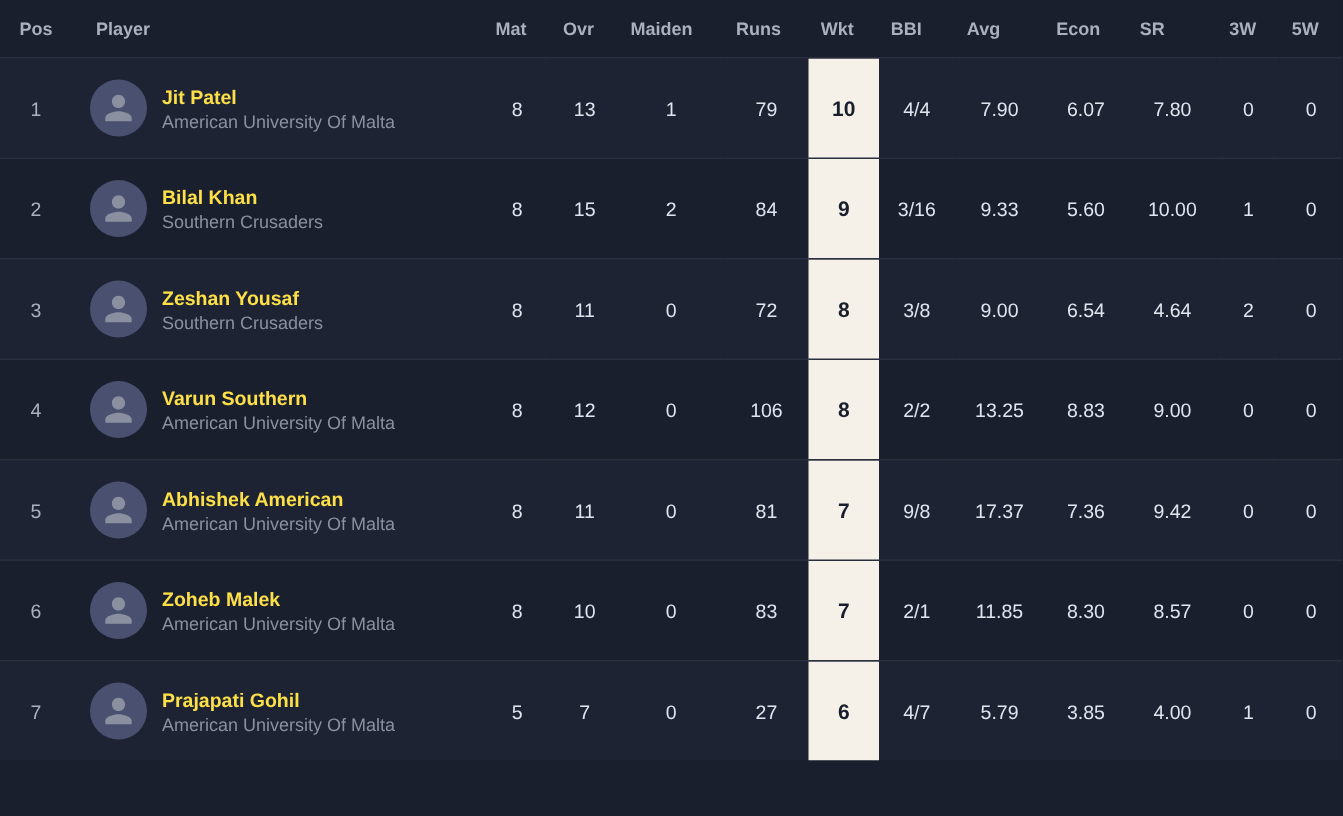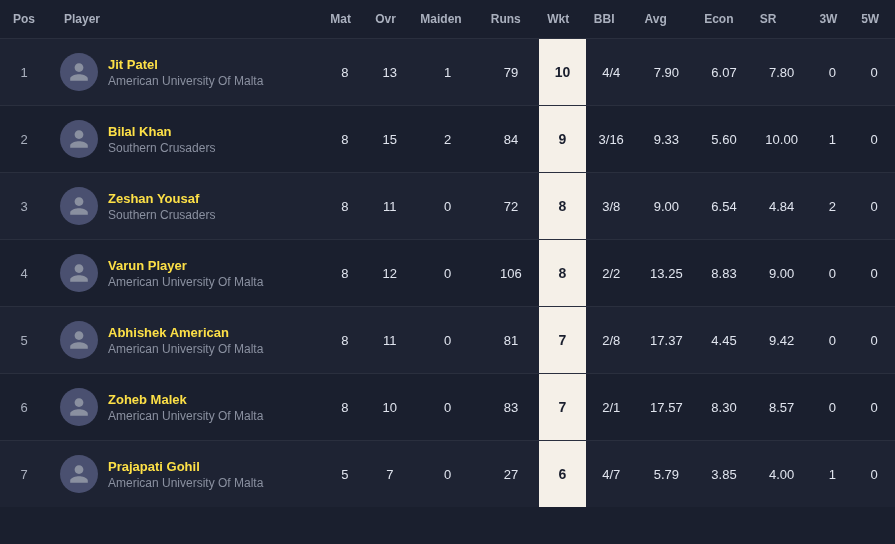--- a/index.html
+++ b/index.html
@@ -191,35 +191,35 @@
             </div>
           </td>
           <td>8</td>
           <td>11</td>
           <td>0</td>
           <td>72</td>
           <td class="wkt-cell highlighted">8</td>
           <td>3/8</td>
           <td>9.00</td>
           <td>6.54</td>
-          <td>4.84</td>
+          <td>4.64</td>
           <td>2</td>
           <td>0</td>
         </tr>
         <tr>
           <td class="pos-cell">4</td>
           <td class="player-cell">
             <div class="player-info">
               <div class="avatar-placeholder">
                 <svg width="22" height="22" viewBox="0 0 24 24" fill="#8a90a0">
                   <path d="M12 12c2.7 0 4.8-2.1 4.8-4.8S14.7 2.4 12 2.4 7.2 4.5 7.2 7.2 9.3 12 12 12zm0 2.4c-3.2 0-9.6 1.6-9.6 4.8v2.4h19.2v-2.4c0-3.2-6.4-4.8-9.6-4.8z"></path>
                 </svg>
               </div>
               <div>
-                <div class="player-name">Varun Player</div>
+                <div class="player-name">Varun Southern</div>
                 <div class="player-team">American University Of Malta</div>
               </div>
             </div>
           </td>
           <td>8</td>
           <td>12</td>
           <td>0</td>
           <td>106</td>
           <td class="wkt-cell highlighted">8</td>
           <td>2/2</td>
@@ -242,23 +242,23 @@
                 <div class="player-name">Abhishek American</div>
                 <div class="player-team">American University Of Malta</div>
               </div>
             </div>
           </td>
           <td>8</td>
           <td>11</td>
           <td>0</td>
           <td>81</td>
           <td class="wkt-cell highlighted">7</td>
-          <td>2/8</td>
+          <td>9/8</td>
           <td>17.37</td>
-          <td>4.45</td>
+          <td>7.36</td>
           <td>9.42</td>
           <td>0</td>
           <td>0</td>
         </tr>
         <tr>
           <td class="pos-cell">6</td>
           <td class="player-cell">
             <div class="player-info">
               <div class="avatar-placeholder">
                 <svg width="22" height="22" viewBox="0 0 24 24" fill="#8a90a0">
@@ -270,21 +270,21 @@
                 <div class="player-team">American University Of Malta</div>
               </div>
             </div>
           </td>
           <td>8</td>
           <td>10</td>
           <td>0</td>
           <td>83</td>
           <td class="wkt-cell highlighted">7</td>
           <td>2/1</td>
-          <td>17.57</td>
+          <td>11.85</td>
           <td>8.30</td>
           <td>8.57</td>
           <td>0</td>
           <td>0</td>
         </tr>
         <tr>
           <td class="pos-cell">7</td>
           <td class="player-cell">
             <div class="player-info">
               <div class="avatar-placeholder">

